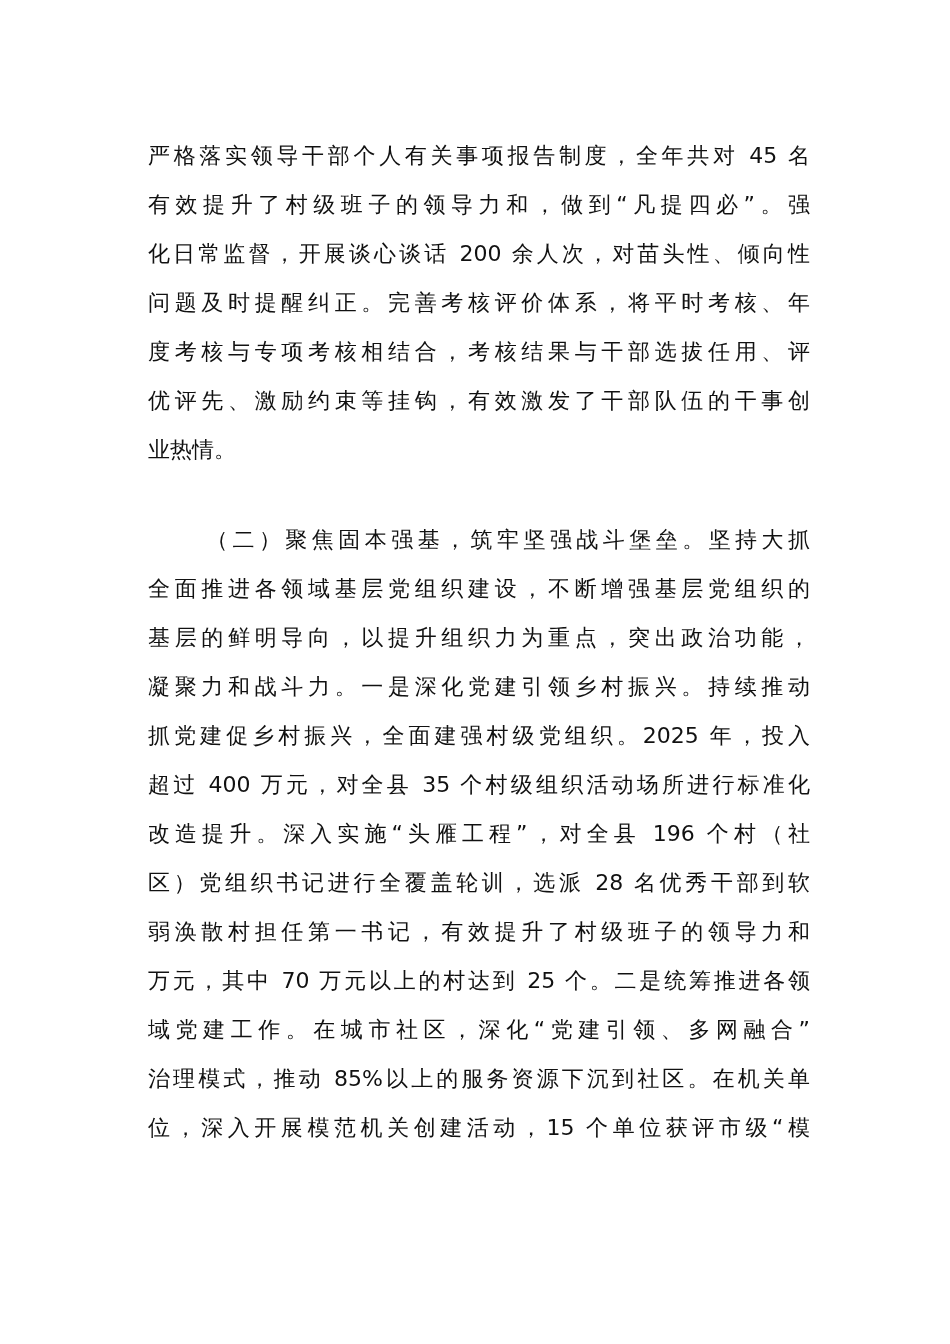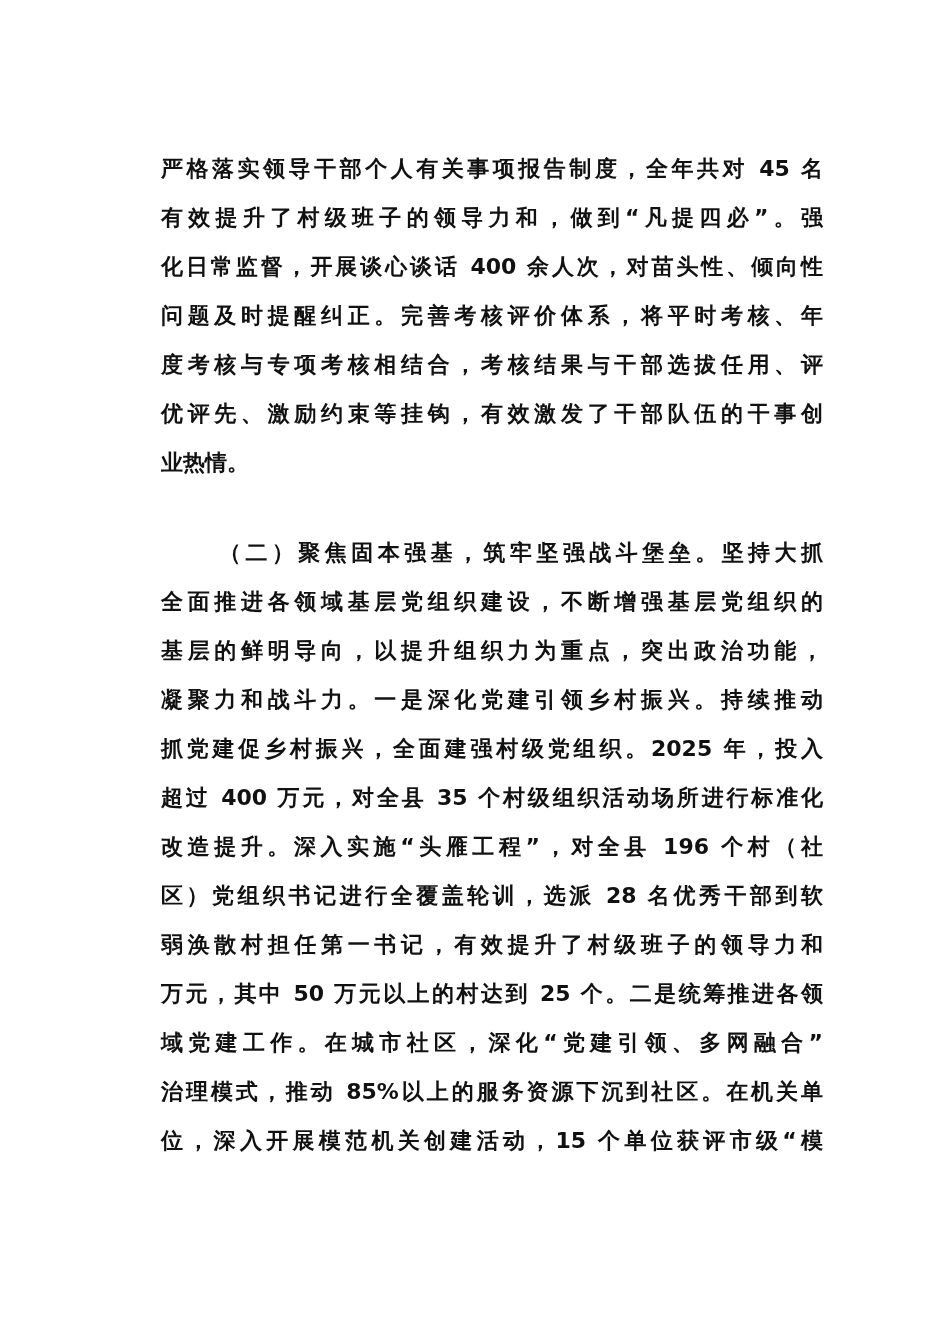--- a/index.html
+++ b/index.html
@@ -20,22 +20,21 @@
       left: 0;
       top: 0;
       width: 950px;
       height: 1344px;
       background: #ffffff;
     }
     .para {
       position: absolute;
       left: 145px;
       width: 662px;
-      margin: 16px;
-      font-weight: bold;
+      margin: 3px;
     }
     .line {
       display: block;
       height: 49px;
       line-height: 49px;
       font-size: 22px;
       white-space: nowrap;
       text-align: justify;
       text-align-last: justify;
       letter-spacing: 0;
@@ -48,36 +47,36 @@
     .line.indent { padding-left: 58px; }
   </style>
 </head>
 <body>
 
 <div class="page">
 
   <div class="para" id="para-1">
     <span class="line">严格落实领导干部个人有关事项报告制度，全年共对 45 名</span>
     <span class="line">有效提升了村级班子的领导力和，做到“凡提四必”。强</span>
-    <span class="line">化日常监督，开展谈心谈话 400 余人次，对苗头性、倾向性</span>
+    <span class="line">化日常监督，开展谈心谈话 200 余人次，对苗头性、倾向性</span>
     <span class="line">问题及时提醒纠正。完善考核评价体系，将平时考核、年</span>
     <span class="line">度考核与专项考核相结合，考核结果与干部选拔任用、评</span>
     <span class="line">优评先、激励约束等挂钩，有效激发了干部队伍的干事创</span>
     <span class="line last">业热情。</span>
   </div>
 
   <div class="para" id="para-2">
     <span class="line indent">（二）聚焦固本强基，筑牢坚强战斗堡垒。坚持大抓</span>
     <span class="line">全面推进各领域基层党组织建设，不断增强基层党组织的</span>
     <span class="line">基层的鲜明导向，以提升组织力为重点，突出政治功能，</span>
     <span class="line">凝聚力和战斗力。一是深化党建引领乡村振兴。持续推动</span>
     <span class="line">抓党建促乡村振兴，全面建强村级党组织。2025 年，投入</span>
     <span class="line">超过 400 万元，对全县 35 个村级组织活动场所进行标准化</span>
     <span class="line">改造提升。深入实施“头雁工程”，对全县 196 个村（社</span>
     <span class="line">区）党组织书记进行全覆盖轮训，选派 28 名优秀干部到软</span>
     <span class="line">弱涣散村担任第一书记，有效提升了村级班子的领导力和</span>
-    <span class="line">万元，其中 50 万元以上的村达到 25 个。二是统筹推进各领</span>
+    <span class="line">万元，其中 70 万元以上的村达到 25 个。二是统筹推进各领</span>
     <span class="line">域党建工作。在城市社区，深化“党建引领、多网融合”</span>
     <span class="line">治理模式，推动 85%以上的服务资源下沉到社区。在机关单</span>
     <span class="line">位，深入开展模范机关创建活动，15 个单位获评市级“模</span>
   </div>
 
 </div>
 
 </body></html>

